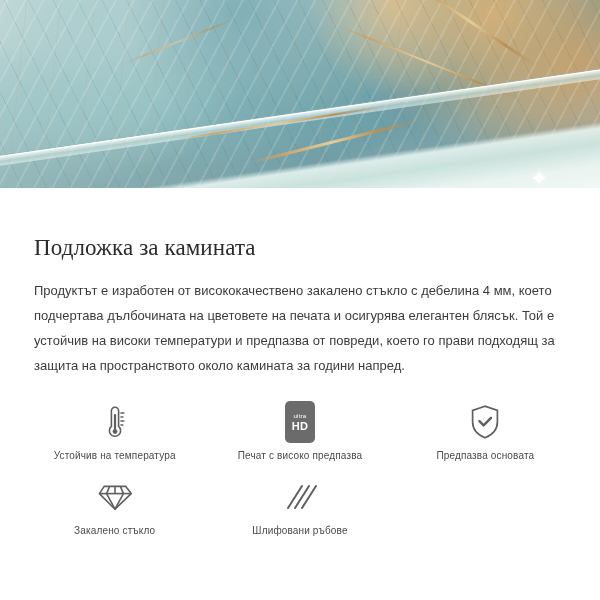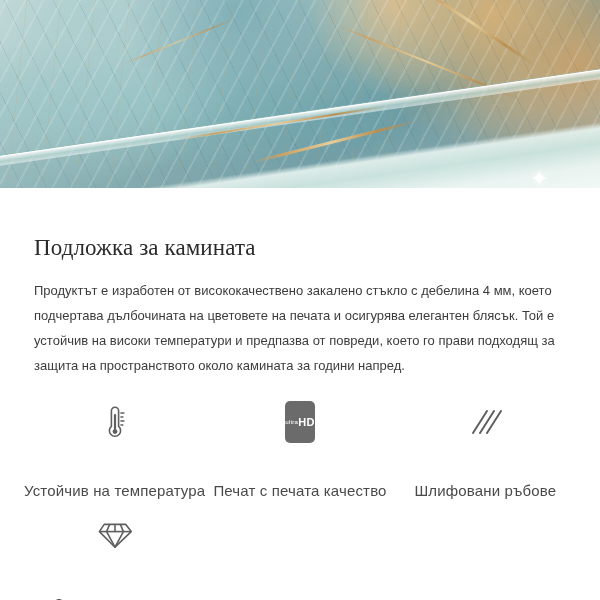--- a/index.html
+++ b/index.html
@@ -146,33 +146,32 @@
     text-align: center;
   }
   .feature-icon {
     height: 44px;
     display: flex;
     align-items: center;
     justify-content: center;
     margin-bottom: 6px;
   }
   .feature-label {
-    font-size: 15px;
+    font-size: 10px;
     color: #4a4a4a;
     letter-spacing: .15px;
-    margin-top: 32px;
   }
   .ultrahd {
     width: 30px;
     height: 42px;
     border-radius: 5px;
     background: #6b6b6b;
     color: #fff;
     display: flex;
-    flex-direction: row;
+    flex-direction: column;
     align-items: center;
     justify-content: center;
     line-height: 1;
   }
   .ultrahd .u1 { font-size: 6.2px; letter-spacing: .2px; margin-bottom: 1px; }
   .ultrahd .u2 { font-size: 11px; font-weight: bold; letter-spacing: .3px; }
   svg { display: block; }
 </style>
 </head>
 <body>
@@ -215,42 +214,51 @@
       <div class="feature-label">Устойчив на температура</div>
     </div>
 
     <div class="feature">
       <div class="feature-icon">
         <div class="ultrahd">
           <span class="u1">ultra</span>
           <span class="u2">HD</span>
         </div>
       </div>
-      <div class="feature-label">Печат с печата качество</div>
-    </div>
-
-
-    <div class="feature">
-      <div class="feature-icon">
-        <svg width="34" height="30" viewBox="0 0 34 30" stroke="#5f5f5f" stroke-width="2" stroke-linecap="round">
-          <path d="M5 26 19 4"></path>
-          <path d="M12 26 26 4"></path>
-          <path d="M19 26 33 4"></path>
-        </svg>
-      </div>
-      <div class="feature-label">Шлифовани ръбове</div>
+      <div class="feature-label">Печат с високо предпазва</div>
+    </div>
+
+    <div class="feature">
+      <div class="feature-icon">
+        <svg width="34" height="38" viewBox="0 0 34 38">
+          <path d="M17 3.2 4.6 7.4v11.4c0 7.6 5.2 13.2 12.4 16 7.2-2.8 12.4-8.4 12.4-16V7.4z" fill="none" stroke="#5f5f5f" stroke-width="1.7"></path>
+          <path d="M11.4 18.2l4.2 4.2 7.4-7.6" fill="none" stroke="#5f5f5f" stroke-width="2.4" stroke-linecap="round" stroke-linejoin="round"></path>
+        </svg>
+      </div>
+      <div class="feature-label">Предпазва основата</div>
     </div>
 
     <div class="feature">
       <div class="feature-icon">
         <svg width="36" height="32" viewBox="0 0 36 32" fill="none" stroke="#5f5f5f" stroke-width="1.6" stroke-linejoin="round">
           <path d="M7.2 5.4h21.6l5.4 7.2L18 28.2 2.4 12.6z"></path>
           <path d="M2.4 12.6h31.2"></path>
           <path d="M12.6 5.4 9.6 12.6 18 28.2l8.4-15.6-3-7.2"></path>
           <path d="M18 5.4v7.2"></path>
         </svg>
       </div>
       <div class="feature-label">Закалено стъкло</div>
     </div>
 
+    <div class="feature">
+      <div class="feature-icon">
+        <svg width="34" height="30" viewBox="0 0 34 30" stroke="#5f5f5f" stroke-width="2" stroke-linecap="round">
+          <path d="M5 26 19 4"></path>
+          <path d="M12 26 26 4"></path>
+          <path d="M19 26 33 4"></path>
+        </svg>
+      </div>
+      <div class="feature-label">Шлифовани ръбове</div>
+    </div>
+
 
   </div>
 </div>
 
 </body></html>

